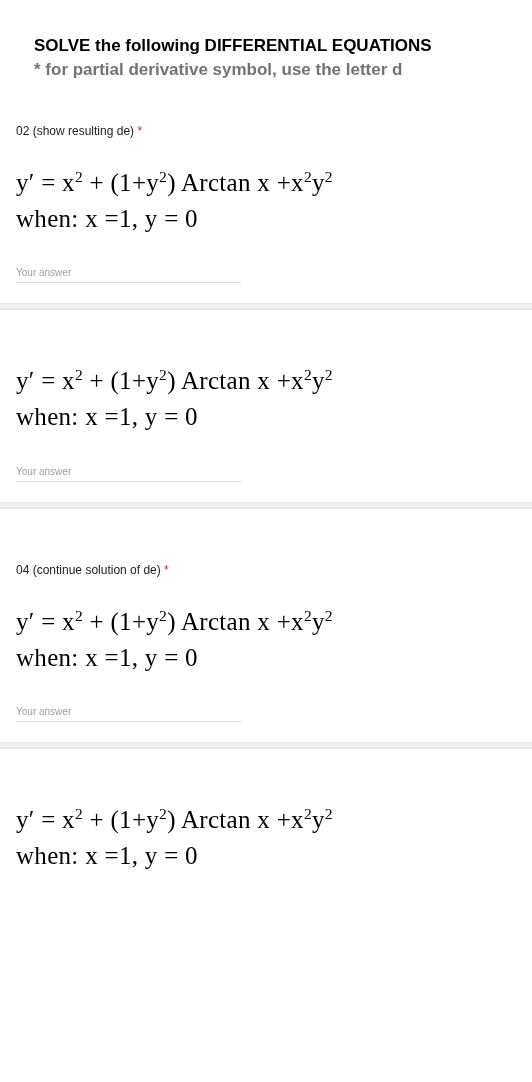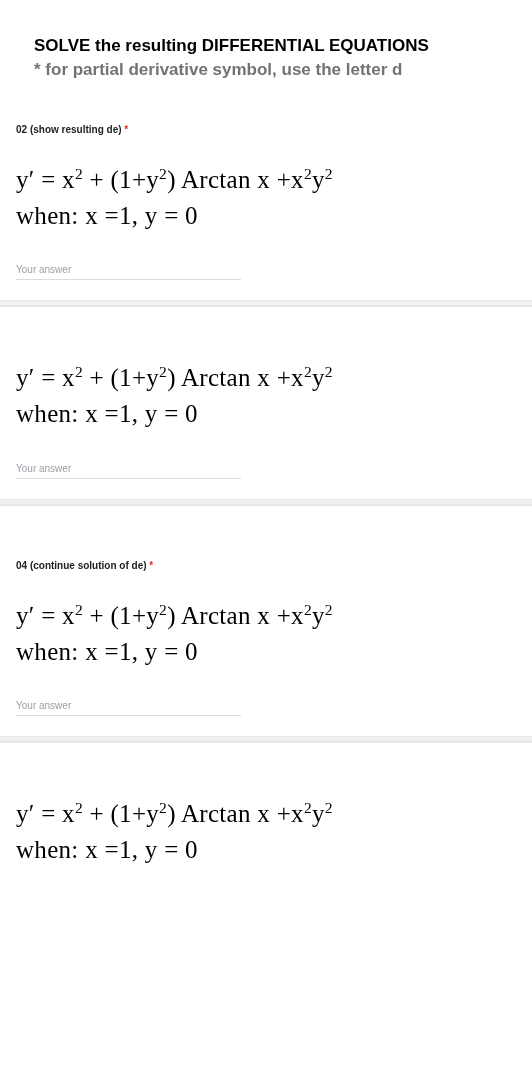--- a/index.html
+++ b/index.html
@@ -31,23 +31,23 @@
     .section {
       padding: 18px 16px 0 16px;
       border-top: 1px solid #e5e5e5;
       background: #fff;
     }
     .section.first {
       border-top: none;
       padding-top: 24px;
     }
     .q-label {
-      font-size: 10px;
+      font-size: 12px;
       color: #202124;
-      font-weight: 700;
+      font-weight: 400;
       margin-bottom: 28px;
     }
     .req {
       color: #d93025;
     }
     .equation-block {
       font-family: 'Cambria Math', 'Times New Roman', Georgia, serif;
       font-size: 25px;
       line-height: 1.35;
       color: #000;
@@ -97,21 +97,21 @@
       height: 36px;
     }
     .last-equation {
       margin-bottom: 10px;
     }
   </style>
 </head>
 <body>
 
 <div class="header">
-  <div class="header-title">SOLVE the resulting DIFFERENTIAL EQUATIONS</div>
+  <div class="header-title">SOLVE the following DIFFERENTIAL EQUATIONS</div>
   <div class="header-subtitle">* for partial derivative symbol, use the letter d</div>
 </div>
 
 <div class="section first">
   <div class="q-label">
     <span>02 (show resulting de)</span>
     <span class="req"> *</span>
   </div>
   <div class="equation-block">
     <span class="line">y<span class="prime">′</span> = x<sup>2</sup> + (1+y<sup>2</sup>) Arctan x +x<sup>2</sup>y<sup>2</sup></span>

